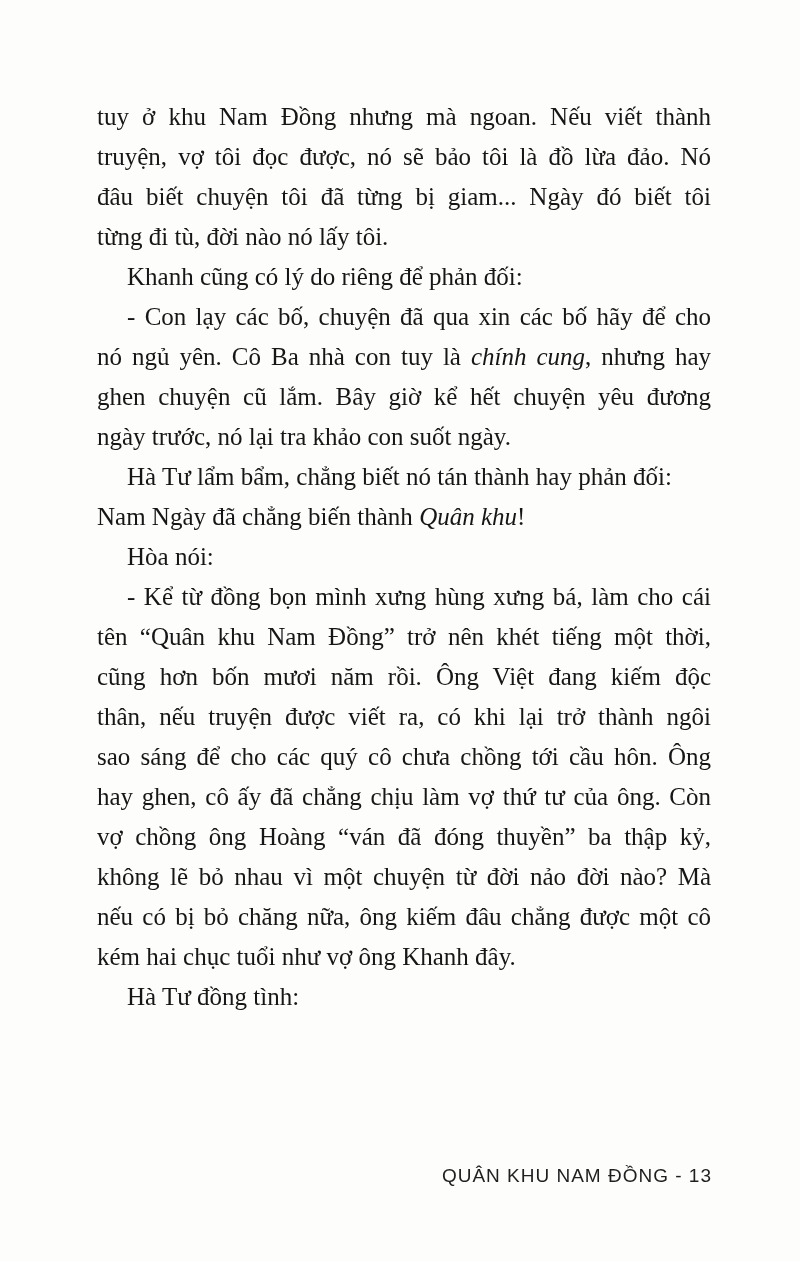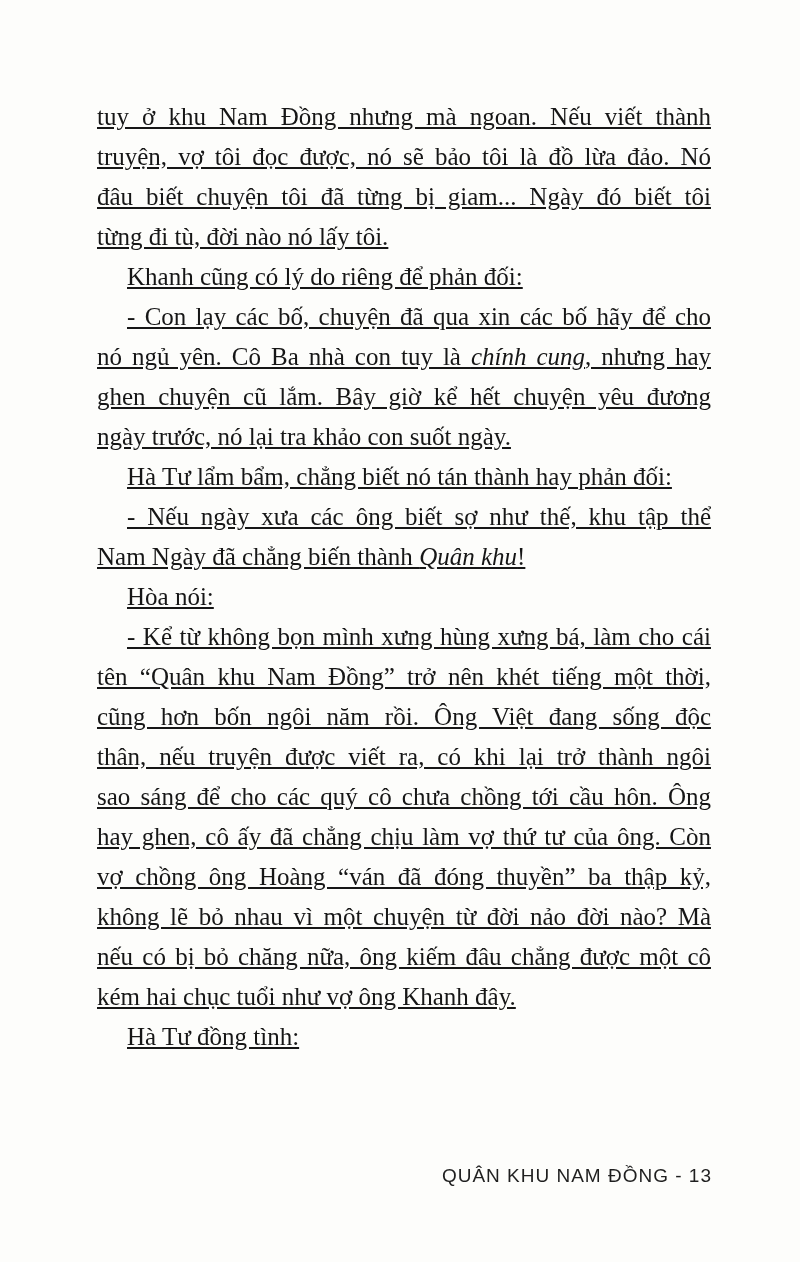--- a/index.html
+++ b/index.html
@@ -28,21 +28,20 @@
     font-size: 25px;
   }
   .para + .para {
   }
   .line {
     line-height: 40px;
     text-align: justify;
     text-align-last: justify;
     text-justify: inter-word;
     hyphens: none;
-    text-decoration: underline;
   }
   .line.last {
     text-align: left;
     text-align-last: left;
   }
   .line.ind {
     padding-left: 30px;
   }
   .it {
     font-style: italic;
@@ -80,32 +79,31 @@
       <div class="line"><span>nó ngủ yên. Cô Ba nhà con tuy là </span><span class="it">chính cung</span><span>, nhưng hay</span></div>
       <div class="line">ghen chuyện cũ lắm. Bây giờ kể hết chuyện yêu đương</div>
       <div class="line last">ngày trước, nó lại tra khảo con suốt ngày.</div>
     </div>
 
     <div class="para">
       <div class="line last ind">Hà Tư lẩm bẩm, chẳng biết nó tán thành hay phản đối:</div>
     </div>
 
     <div class="para">
-      <div class="line ind">- Nếu ngày xưa các ông biết sợ như thế, khu tập thể</div>
       <div class="line last"><span>Nam Ngày đã chẳng biến thành </span><span class="it">Quân khu</span><span>!</span></div>
     </div>
 
     <div class="para">
       <div class="line last ind">Hòa nói:</div>
     </div>
 
     <div class="para">
-      <div class="line ind">- Kể từ không bọn mình xưng hùng xưng bá, làm cho cái</div>
+      <div class="line ind">- Kể từ đồng bọn mình xưng hùng xưng bá, làm cho cái</div>
       <div class="line">tên “Quân khu Nam Đồng” trở nên khét tiếng một thời,</div>
-      <div class="line">cũng hơn bốn ngôi năm rồi. Ông Việt đang sống độc</div>
+      <div class="line">cũng hơn bốn mươi năm rồi. Ông Việt đang kiếm độc</div>
       <div class="line">thân, nếu truyện được viết ra, có khi lại trở thành ngôi</div>
       <div class="line">sao sáng để cho các quý cô chưa chồng tới cầu hôn. Ông</div>
       <div class="line">hay ghen, cô ấy đã chẳng chịu làm vợ thứ tư của ông. Còn</div>
       <div class="line">vợ chồng ông Hoàng “ván đã đóng thuyền” ba thập kỷ,</div>
       <div class="line">không lẽ bỏ nhau vì một chuyện từ đời nảo đời nào? Mà</div>
       <div class="line">nếu có bị bỏ chăng nữa, ông kiếm đâu chẳng được một cô</div>
       <div class="line last">kém hai chục tuổi như vợ ông Khanh đây.</div>
     </div>
 
     <div class="para">

